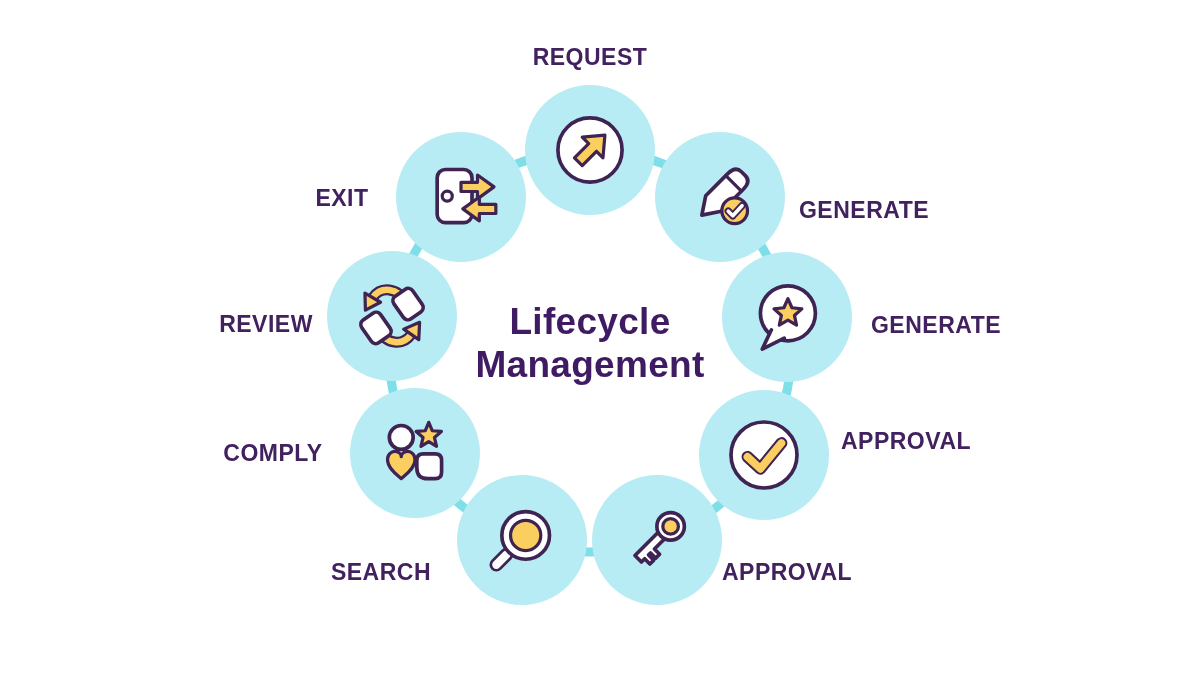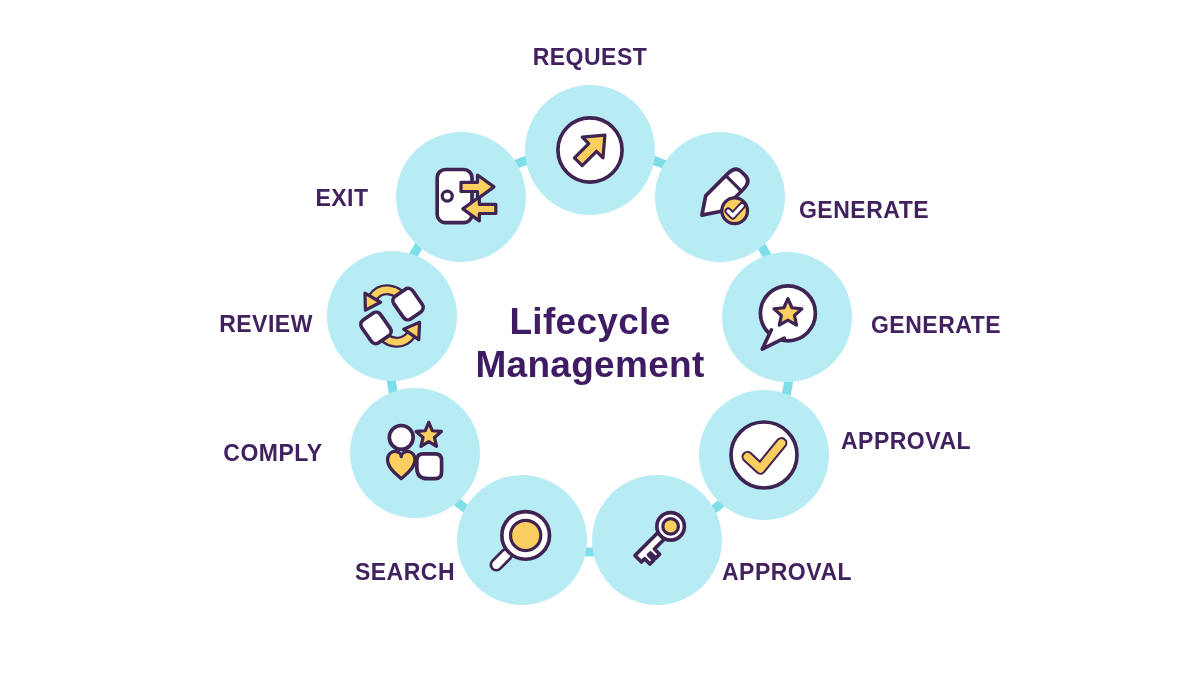--- a/index.html
+++ b/index.html
@@ -85,21 +85,21 @@
   <div class="stage-label" style="left:787px;top:572px;">APPROVAL</div>
 
   <div class="stage-circle" style="left:457px;top:475px;">
     <svg viewBox="0 0 96 96">
       <line x1="31" y1="64" x2="20" y2="75" class="icon-stroke" stroke-width="15"></line>
       <line x1="31" y1="64" x2="20" y2="75" stroke="#fff" stroke-width="9" stroke-linecap="round"></line>
       <circle cx="52" cy="43" r="26" fill="#fff" class="icon-stroke" stroke-width="4"></circle>
       <circle cx="52" cy="43" r="16.5" fill="#fbcf5f" class="icon-stroke" stroke-width="3.5"></circle>
     </svg>
   </div>
-  <div class="stage-label" style="left:381px;top:572px;margin-left:24px;">SEARCH</div>
+  <div class="stage-label" style="left:381px;top:572px;">SEARCH</div>
 
   <div class="stage-circle" style="left:350px;top:388px;">
     <svg viewBox="0 0 96 96">
       <circle cx="33" cy="31" r="13" fill="#fff" class="icon-stroke" stroke-width="4"></circle>
       <polygon points="63,14.5 66.8,23.7 76.8,24.5 69.2,31 71.5,40.7 63,35.5 54.5,40.7 56.8,31 49.2,24.5 59.2,23.7" fill="#fbcf5f" class="icon-stroke" stroke-width="3.5"></polygon>
       <path d="M33,76 C29,72 18,65 18,55 C18,48.5 23.5,45.5 28,46.5 C31,47.2 33,50 33,52 C33,50 35,47.2 38,46.5 C42.5,45.5 48,48.5 48,55 C48,65 37,72 33,76 Z" fill="#fbcf5f" class="icon-stroke" stroke-width="3.5"></path>
       <path d="M57,49 L70,49 Q77,49 77,56 L77,69 Q77,76 70,76 L62,76 Q50,76 50,64 L50,56 Q50,49 57,49 Z" fill="#fff" class="icon-stroke" stroke-width="4"></path>
     </svg>
   </div>
   <div class="stage-label" style="left:273px;top:453px;">COMPLY</div>

